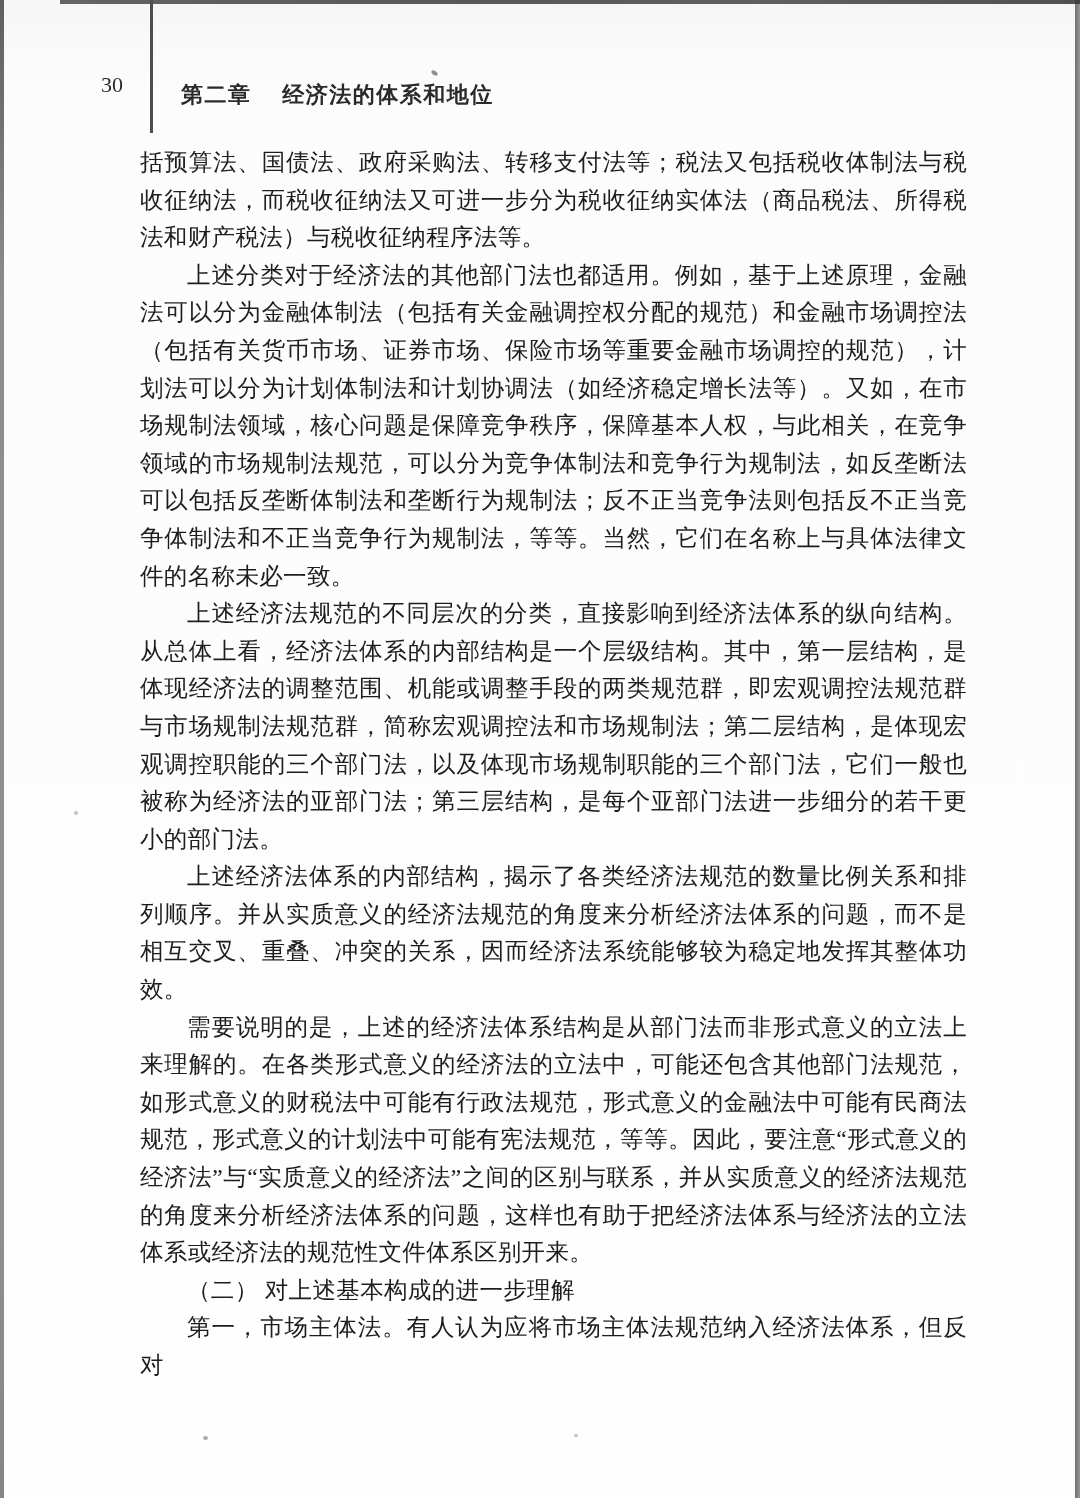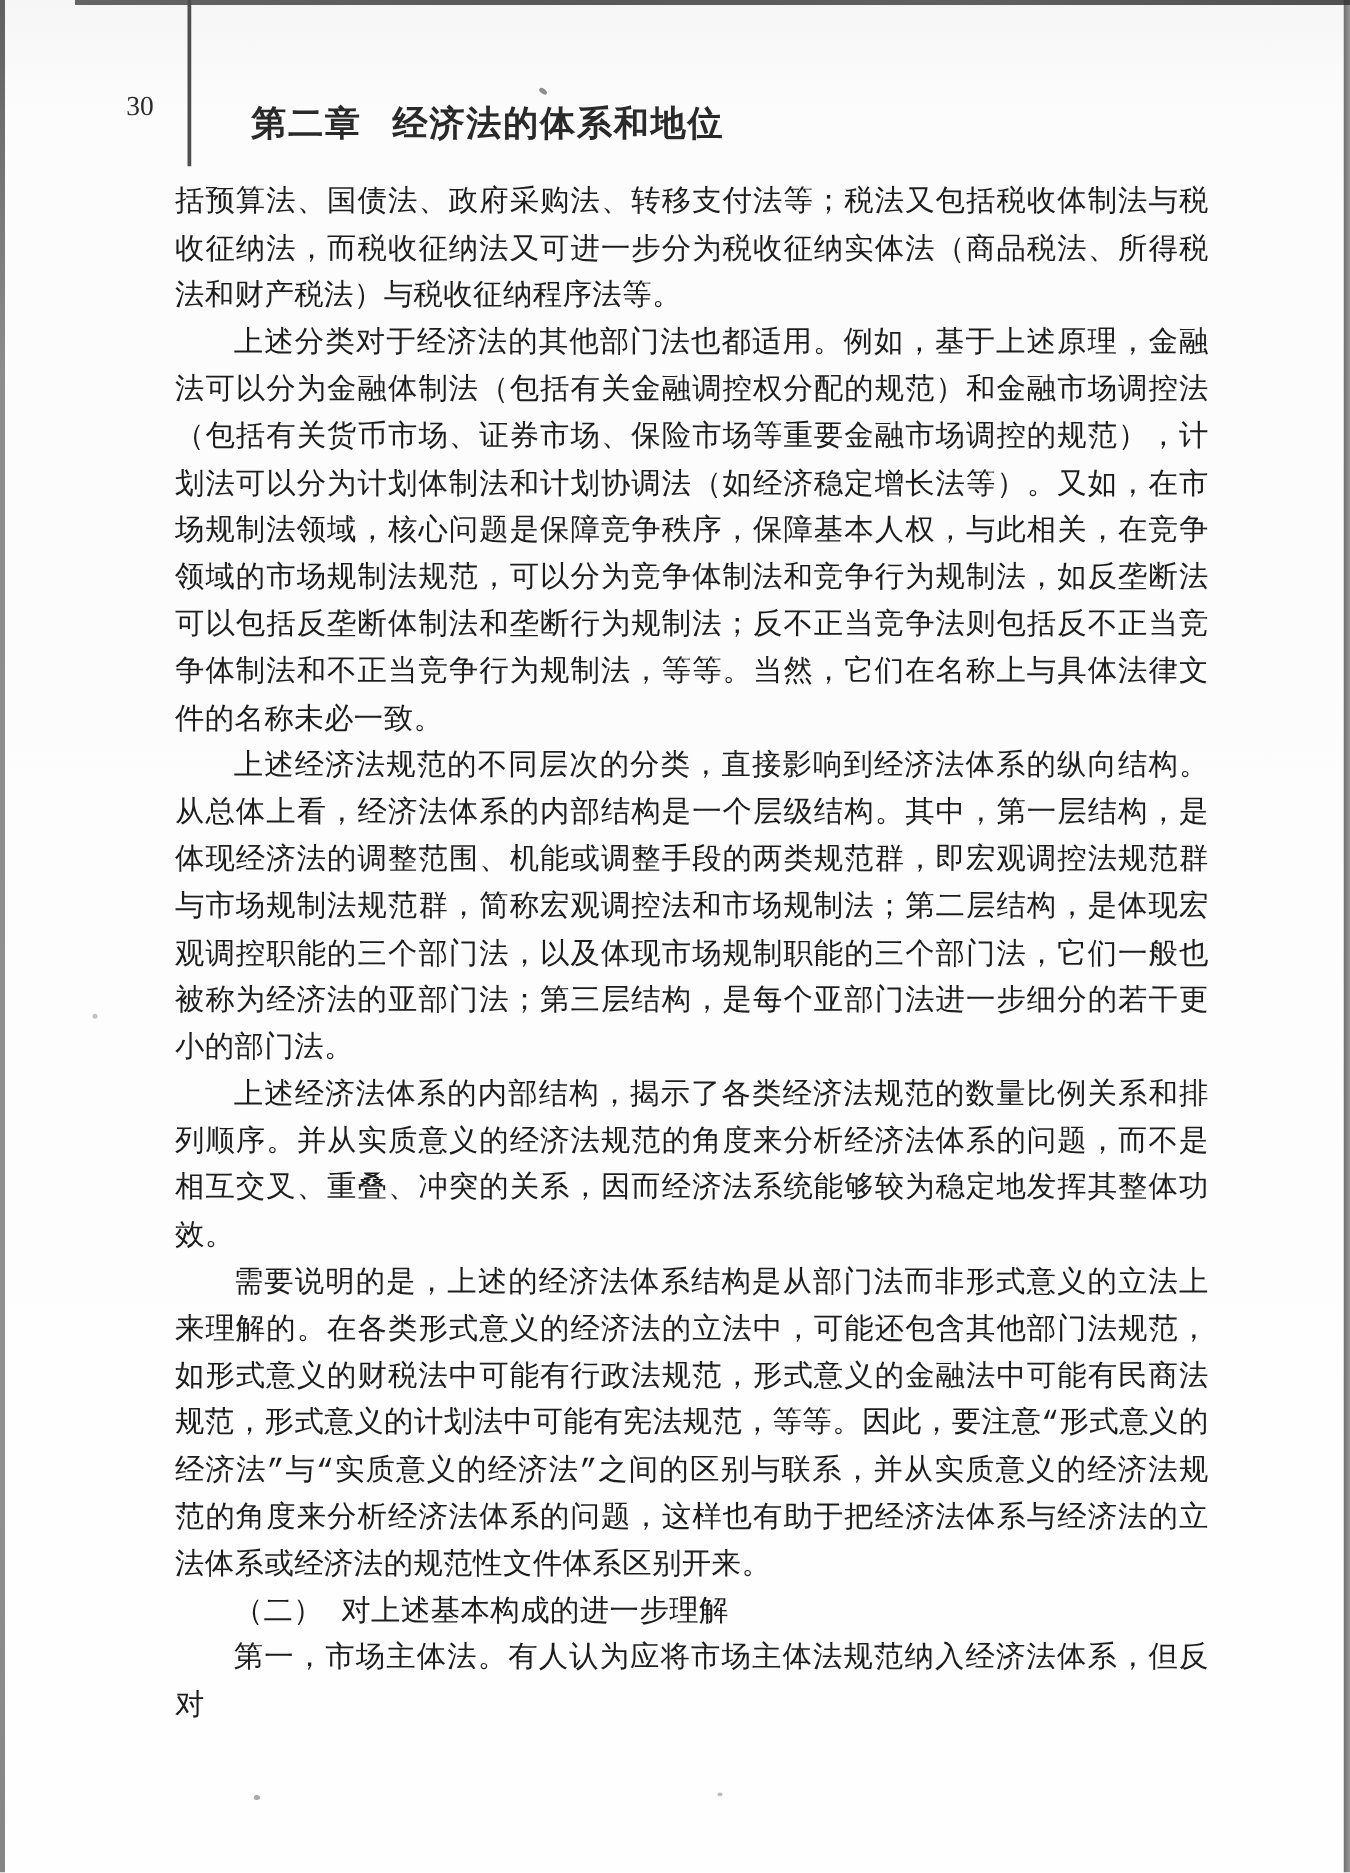--- a/index.html
+++ b/index.html
@@ -49,42 +49,40 @@
   .page-number {
     position: absolute;
     left: 101px; top: 72px;
     font-size: 22px;
     color: #2b2b2b;
     font-family: "Liberation Serif", "DejaVu Serif", serif;
   }
   .chapter-header {
     position: absolute;
     left: 181px; top: 80px;
-    font-size: 28px;
+    font-size: 22px;
     font-weight: 700;
     color: #2a2a2a;
     letter-spacing: 1.5px;
-    font-family: Liberation Serif, serif;
-    margin-left: 20px;
+    font-family: Liberation Mono, monospace;
   }
   .chapter-header .chapter-label { margin-right: 16px; }
   .page-body {
     position: absolute;
     left: 140px; top: 144px;
     width: 827px;
   }
   .page-body p {
     margin: 0;
     font-size: 23.5px;
     line-height: 37.6px;
     letter-spacing: 0.35px;
     text-align: justify;
     color: #1d1d1d;
     font-weight: 500;
-    font-family: Liberation Mono, monospace;
   }
   .page-body p.indent { text-indent: 2em; }
   .page-body p.heading { font-weight: 500; }
   .speck {
     position: absolute;
     background: #9a9a9a;
     border-radius: 50%;
   }
   .speck.s1 { left: 431px; top: 71px; width: 7px; height: 4px; transform: rotate(35deg); background:#8f8f8f; }
   .speck.s2 { left: 74px;  top: 811px; width: 4px; height: 4px; background:#c2c2c2; }

